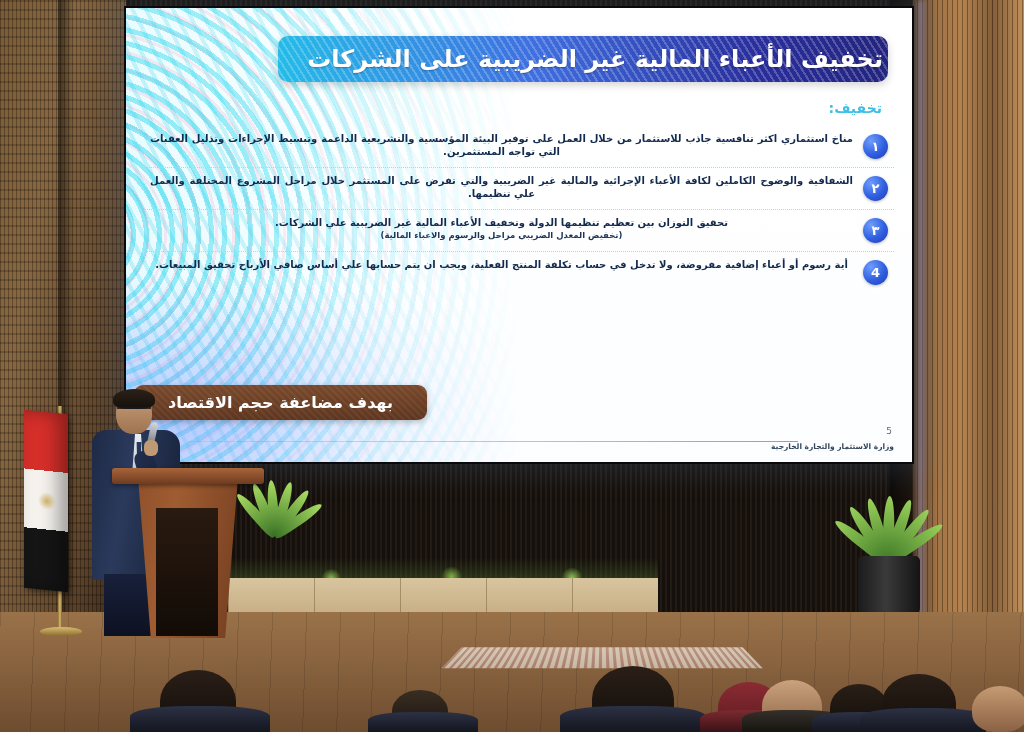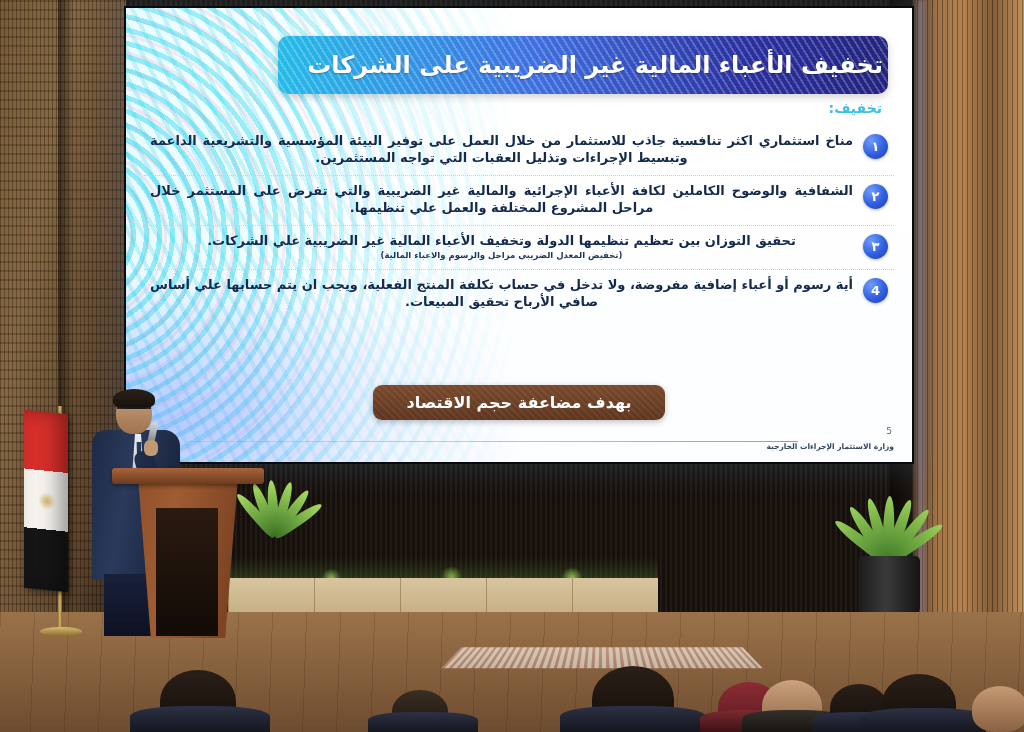--- a/index.html
+++ b/index.html
@@ -72,21 +72,21 @@
     -webkit-mask-image:linear-gradient(90deg, rgba(0,0,0,1) 0%, rgba(0,0,0,.92) 16%, rgba(0,0,0,.35) 34%, rgba(0,0,0,0) 50%);
             mask-image:linear-gradient(90deg, rgba(0,0,0,1) 0%, rgba(0,0,0,.92) 16%, rgba(0,0,0,.35) 34%, rgba(0,0,0,0) 50%);
   }
   .slide-glow {
     position:absolute; inset:0; pointer-events:none;
     background:linear-gradient(180deg, rgba(255,255,255,.10), rgba(255,255,255,0) 30%, rgba(225,240,255,.10) 100%);
   }
 
   
   .slide-title {
-    position:absolute; top:28px; right:24px; left:152px; height:58px;
+    position:absolute; top:28px; right:24px; left:152px; height:46px;
     border-radius:10px;
     background:
       repeating-linear-gradient(58deg, rgba(255,255,255,.22) 0px, rgba(255,255,255,.22) 2px, rgba(255,255,255,0) 2px, rgba(255,255,255,0) 6px),
       linear-gradient(90deg,#25bbe8 0%,#3f6fe0 42%,#2a2f9e 78%,#23247e 100%);
     box-shadow:0 3px 8px rgba(0,0,0,.18);
     display:flex; align-items:center; justify-content:center;padding-left:24px;
   }
   .slide-title span {
     color:#ffffff; font-size:24px; font-weight:bold; letter-spacing:.3px;
     text-shadow:0 1px 2px rgba(0,0,0,.28);
@@ -107,31 +107,31 @@
   .badge {
     flex:0 0 auto; width:25px; height:25px; border-radius:50%;
     background:radial-gradient(circle at 32% 28%, #6f9dfb 0%, #2f5fe0 55%, #2138b4 100%);
     color:#fff; font-size:13px; font-weight:bold;
     display:flex; align-items:center; justify-content:center;
     box-shadow:0 1px 3px rgba(0,0,0,.28);
     margin-top:2px;
   }
   .btext { flex:1 1 auto; }
   .btext .main {
-    color:#13294e; font-size:13px; font-weight:bold; line-height:1.34;
+    color:#13294e; font-size:10px; font-weight:bold; line-height:1.34;
     text-align:justify; text-align-last:center;
   }
   .btext .sub {
     display:block; color:#1d3557; font-size:8.5px; font-weight:bold;
     line-height:1.3; margin-top:1px; text-align:center;
   }
 
   
   .goal-banner {
-    position:absolute; left:0; right:0; bottom:42px; display:flex; justify-content:center;
+    position:absolute; left:8px; right:0; bottom:42px; display:flex; justify-content:flex-end;
   }
   .goal-banner .box {
     background:
       repeating-linear-gradient(45deg, rgba(255,255,255,.05) 0px, rgba(255,255,255,.05) 2px, rgba(0,0,0,0) 2px, rgba(0,0,0,0) 5px),
       linear-gradient(180deg,#7a4a2c,#5e3620);
     color:#fff; font-size:16px; font-weight:bold;
     padding:8px 34px; border-radius:9px;
     box-shadow:0 2px 6px rgba(0,0,0,.25);
   }
 
@@ -366,21 +366,21 @@
 
       </div>
 
       <div class="goal-banner">
         <div class="box">بهدف مضاعفة حجم الاقتصاد</div>
       </div>
 
       <div class="slide-footer">
         <div class="footer-logo">م</div>
         <div class="footer-rule"></div>
-        <div class="footer-ministry">وزارة الاستثمار الإجراءات الخارجية</div>
+        <div class="footer-ministry">وزارة الاستثمار والتجارة الخارجية</div>
         <div class="footer-page">5</div>
       </div>
 
     </div>
   </div>
 
   <div class="hedge"></div>
   <div class="planters">
     <div class="planter"></div>
     <div class="planter"></div>

